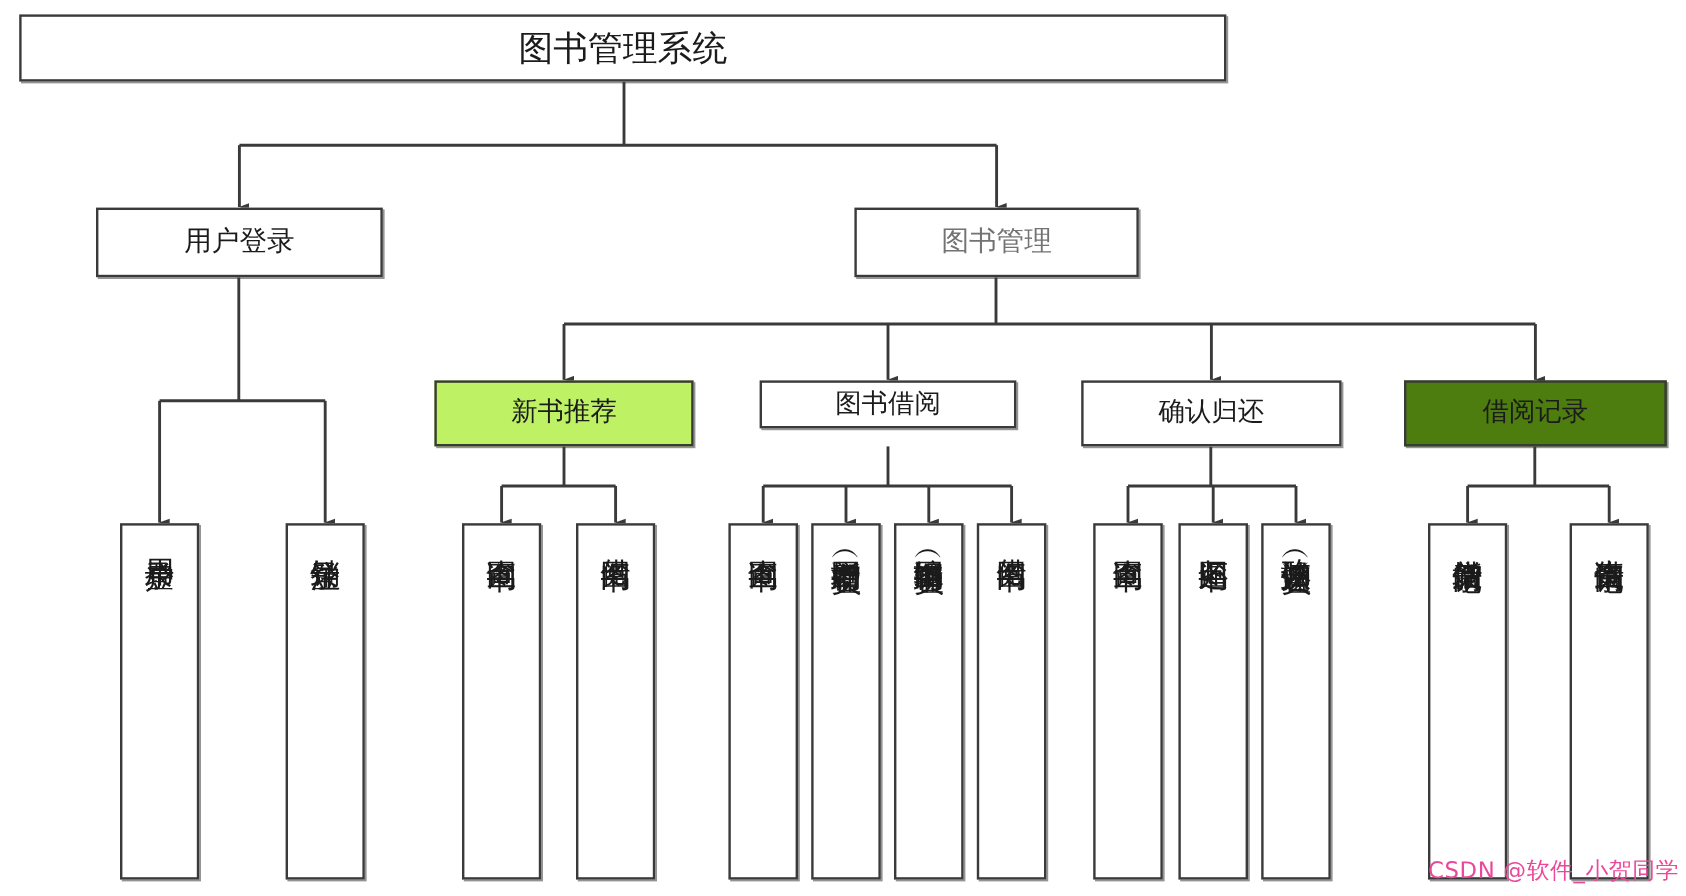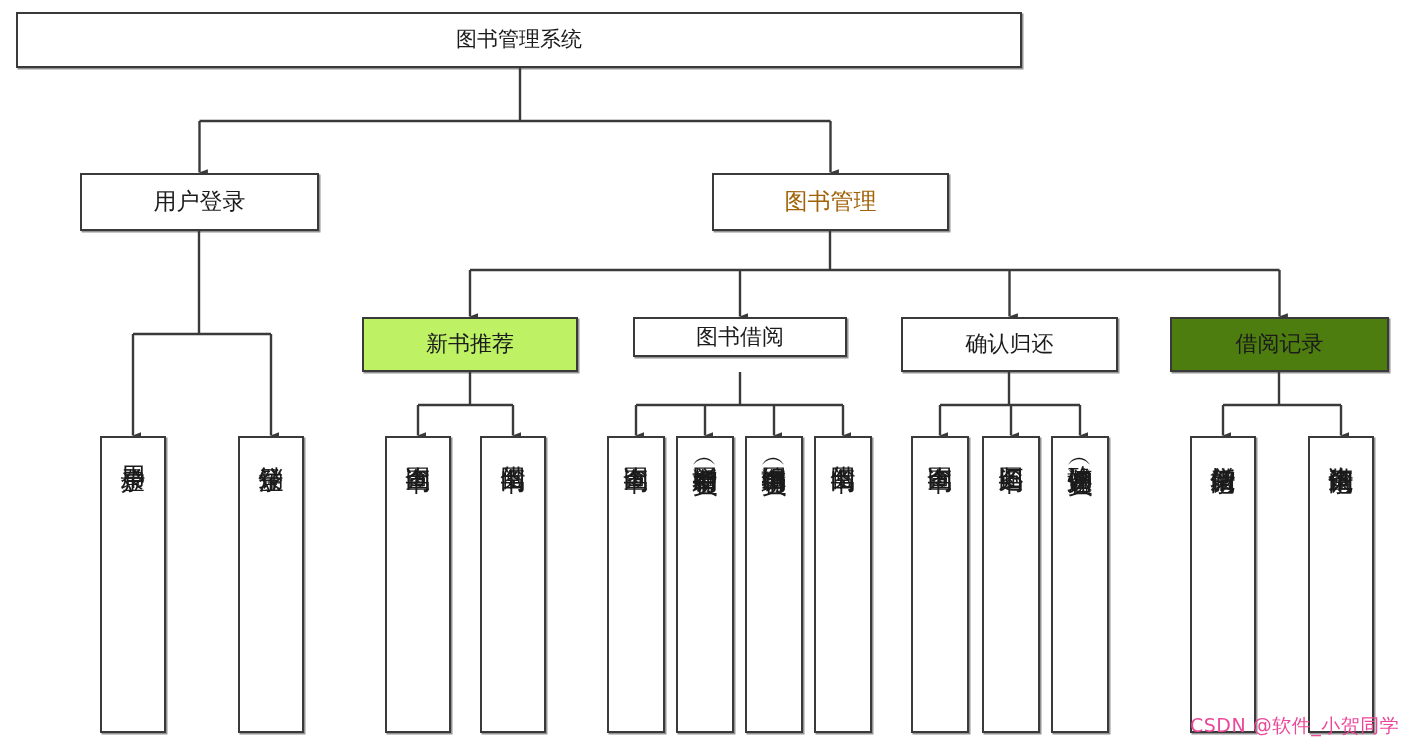--- a/index.html
+++ b/index.html
@@ -35,21 +35,21 @@
     align-items: center;
     justify-content: center;
     color: #1b1b1b;
     box-shadow: 1.5px 1.5px 0 0 rgba(60,60,60,0.55);
   }
   .node .label {
     line-height: 1.12;
     text-align: center;
     white-space: nowrap;
   }
-  .node.level0 { font-size: 21px; justify-content: center; }
+  .node.level0 { font-size: 29px; justify-content: center; }
   .node.level1 { font-size: 23px; }
   .node.level2 { font-size: 22px; }
   .node.leaf {
     align-items: flex-start;
     padding-top: 8px;
   }
   .node.leaf .label {
     writing-mode: vertical-rl;
     text-orientation: upright;
     font-size: 25px;
@@ -112,21 +112,21 @@
       <line x1="1341" y1="405" x2="1341" y2="435.5" stroke="#3a3a3a" stroke-width="2.4" stroke-linecap="butt" marker-end="url(#arrowhead)"></line>
     </svg>
 
   <div id="nodes">
       <div class="node level0" style="left: 16px; top: 12px; width: 1006px; height: 56px; border-color: rgb(58, 58, 58); background: rgb(255, 255, 255); color: rgb(27, 27, 27);">
         <div class="label">图书管理系统</div>
       </div>
       <div class="node level1" style="left: 80px; top: 173px; width: 239px; height: 58px; border-color: rgb(58, 58, 58); background: rgb(255, 255, 255); color: rgb(27, 27, 27);">
         <div class="label">用户登录</div>
       </div>
-      <div class="node level1" style="left: 712px; top: 173px; width: 237px; height: 58px; border-color: rgb(58, 58, 58); background: rgb(255, 255, 255); color: #a16207;">
+      <div class="node level1" style="left: 712px; top: 173px; width: 237px; height: 58px; border-color: rgb(58, 58, 58); background: rgb(255, 255, 255); color: #737373;">
         <div class="label">图书管理</div>
       </div>
       <div class="node level2" style="left: 362px; top: 317px; width: 216px; height: 55px; border-color: rgb(58, 58, 58); background: #bef264; color: rgb(27, 27, 27);">
         <div class="label">新书推荐</div>
       </div>
       <div class="node level2" style="left: 633px; top: 317px; width: 214px; height: 40px; border-color: rgb(58, 58, 58); background: rgb(255, 255, 255); color: rgb(27, 27, 27);">
         <div class="label">图书借阅</div>
       </div>
       <div class="node level2" style="left: 901px; top: 317px; width: 217px; height: 55px; border-color: rgb(58, 58, 58); background: rgb(255, 255, 255); color: rgb(27, 27, 27);">
         <div class="label">确认归还</div>

